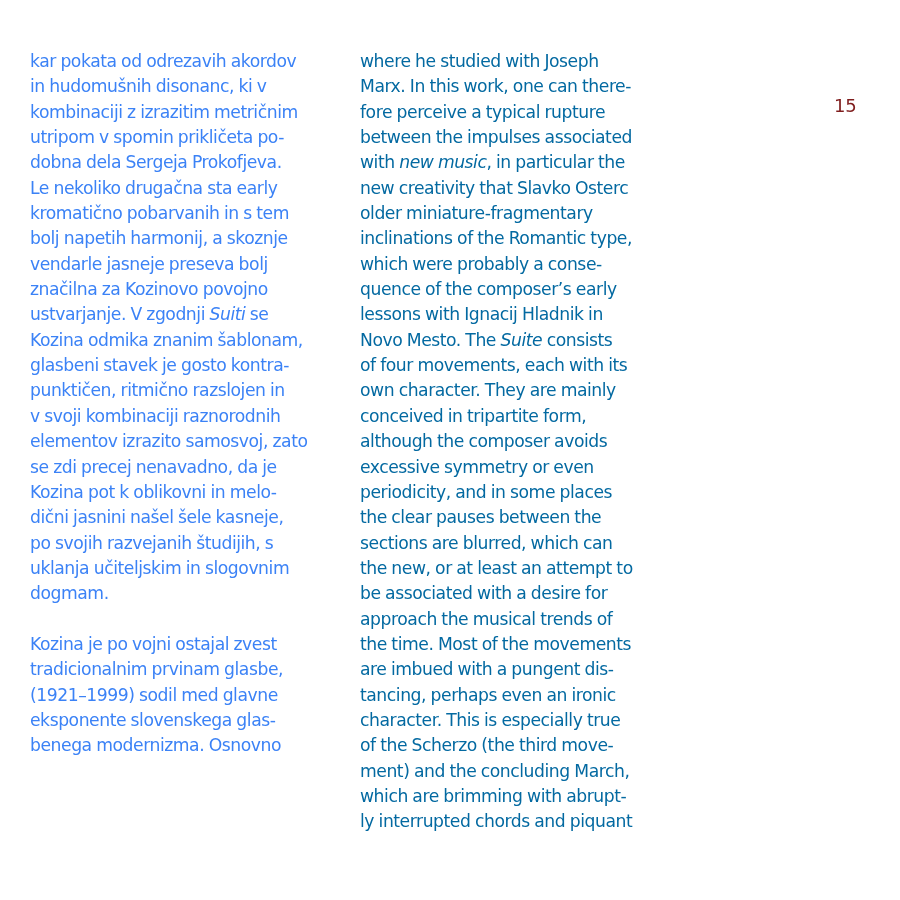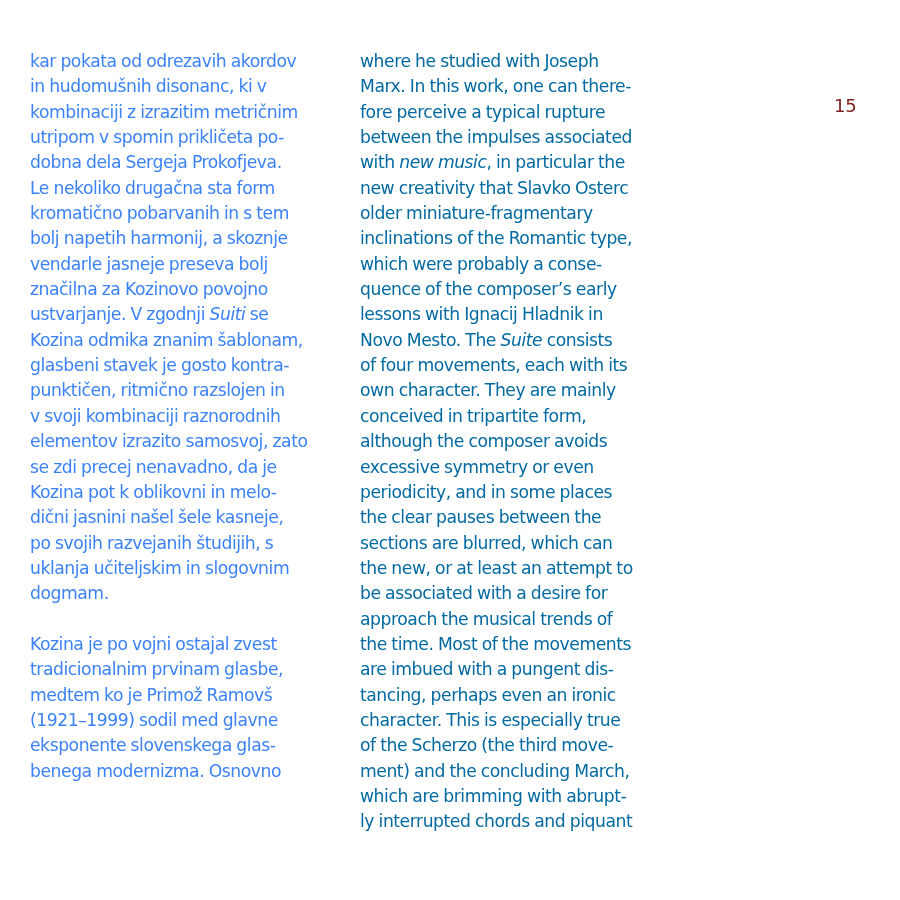--- a/index.html
+++ b/index.html
@@ -56,21 +56,21 @@
 </head>
 <body>
 
 <div class="col col-left">
   <div>
     <span class="line">kar pokata od odrezavih akordov</span>
     <span class="line">in hudomušnih disonanc, ki v</span>
     <span class="line">kombinaciji z izrazitim metričnim</span>
     <span class="line">utripom v spomin prikličeta po-</span>
     <span class="line">dobna dela Sergeja Prokofjeva.</span>
-    <span class="line">Le nekoliko drugačna sta form</span>
+    <span class="line">Le nekoliko drugačna sta early</span>
     <span class="line">kromatično pobarvanih in s tem</span>
     <span class="line">bolj napetih harmonij, a skoznje</span>
     <span class="line">vendarle jasneje preseva bolj</span>
     <span class="line">značilna za Kozinovo povojno</span>
     <span class="line"><span>ustvarjanje. V zgodnji </span><em>Suiti</em><span> se</span></span>
     <span class="line">Kozina odmika znanim šablonam,</span>
     <span class="line">glasbeni stavek je gosto kontra-</span>
     <span class="line">punktičen, ritmično razslojen in</span>
     <span class="line">v svoji kombinaciji raznorodnih</span>
     <span class="line">elementov izrazito samosvoj, zato</span>
@@ -78,21 +78,20 @@
     <span class="line">Kozina pot k oblikovni in melo-</span>
     <span class="line">dični jasnini našel šele kasneje,</span>
     <span class="line">po svojih razvejanih študijih, s</span>
     <span class="line">uklanja učiteljskim in slogovnim</span>
     <span class="line">dogmam.</span>
   </div>
   <span class="para-gap"></span>
   <div>
     <span class="line">Kozina je po vojni ostajal zvest</span>
     <span class="line">tradicionalnim prvinam glasbe,</span>
-    <span class="line">medtem ko je Primož Ramovš</span>
     <span class="line">(1921–1999) sodil med glavne</span>
     <span class="line">eksponente slovenskega glas-</span>
     <span class="line">benega modernizma. Osnovno</span>
   </div>
 </div>
 
 <div class="col col-right">
   <span class="line">where he studied with Joseph</span>
   <span class="line">Marx. In this work, one can there-</span>
   <span class="line">fore perceive a typical rupture</span>

